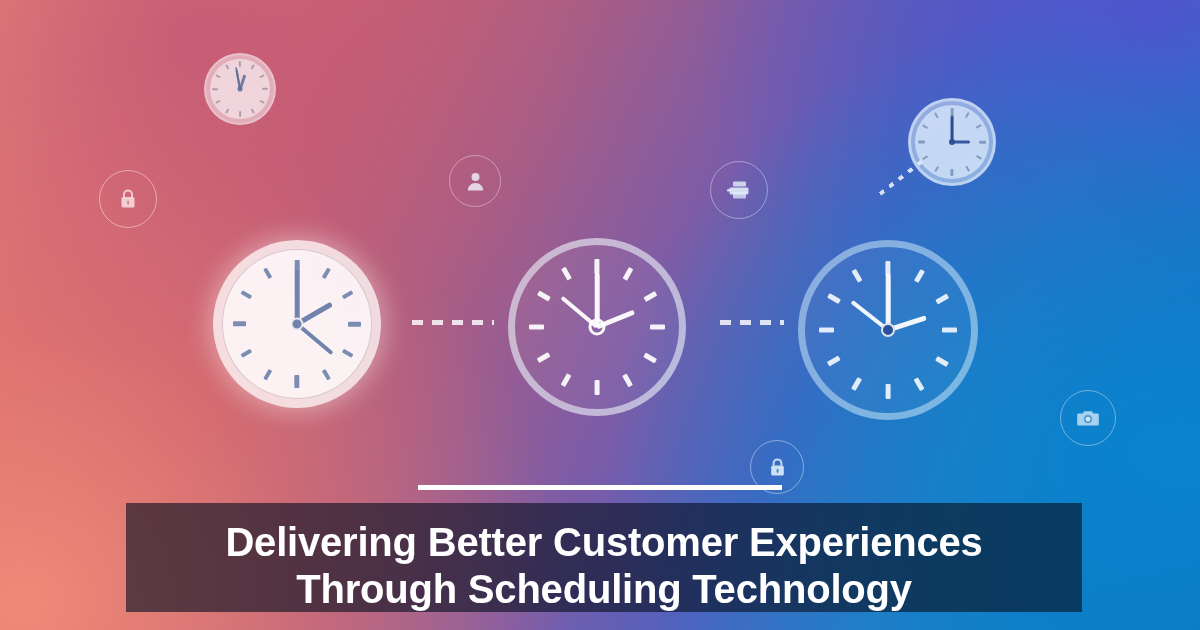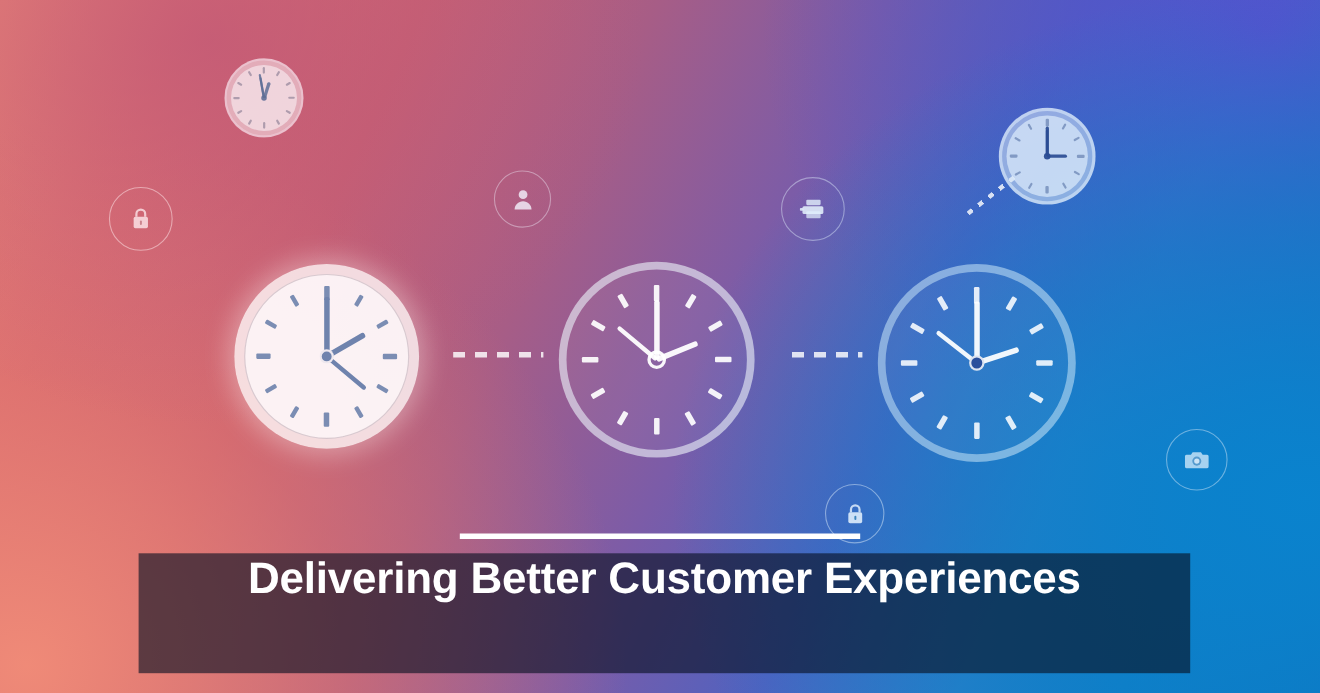--- a/index.html
+++ b/index.html
@@ -260,21 +260,21 @@
     background: #ffffff;
   }
   #title-banner {
     position: absolute;
     left: 126px; top: 503px;
     width: 956px; height: 109px;
     background: rgba(8,16,34,0.62);
     display: flex;
     flex-direction: column;
     align-items: center;
-    justify-content: space-between;
+    justify-content: flex-end;
   }
   #title-banner .line {
     color: #ffffff;
     font-size: 40px;
     font-weight: 700;
     line-height: 1.16;
     letter-spacing: -0.2px;
     white-space: nowrap;
     text-align: center;
   }
@@ -433,15 +433,16 @@
     <svg width="22" height="18" viewBox="0 0 22 18" aria-hidden="true">
       <path d="M1.6 4.4h4.1l1.5-2.2h7.6l1.5 2.2h4.1a1.4 1.4 0 0 1 1.4 1.4v9.4a1.4 1.4 0 0 1-1.4 1.4H1.6A1.4 1.4 0 0 1 .2 15.2V5.8a1.4 1.4 0 0 1 1.4-1.4z" fill="rgba(226,241,253,0.72)"></path>
       <circle cx="11" cy="10.2" r="4.1" fill="rgba(20,110,178,0.55)"></circle>
       <circle cx="11" cy="10.2" r="2.4" fill="rgba(226,241,253,0.85)"></circle>
     </svg>
   </div>
 
   <div id="title-rule"></div>
   <div id="title-banner">
     <div class="line">Delivering Better Customer Experiences</div>
+    <div class="line">Through Scheduling Technology</div>
   </div>
 
 </div>
 
 </body></html>

